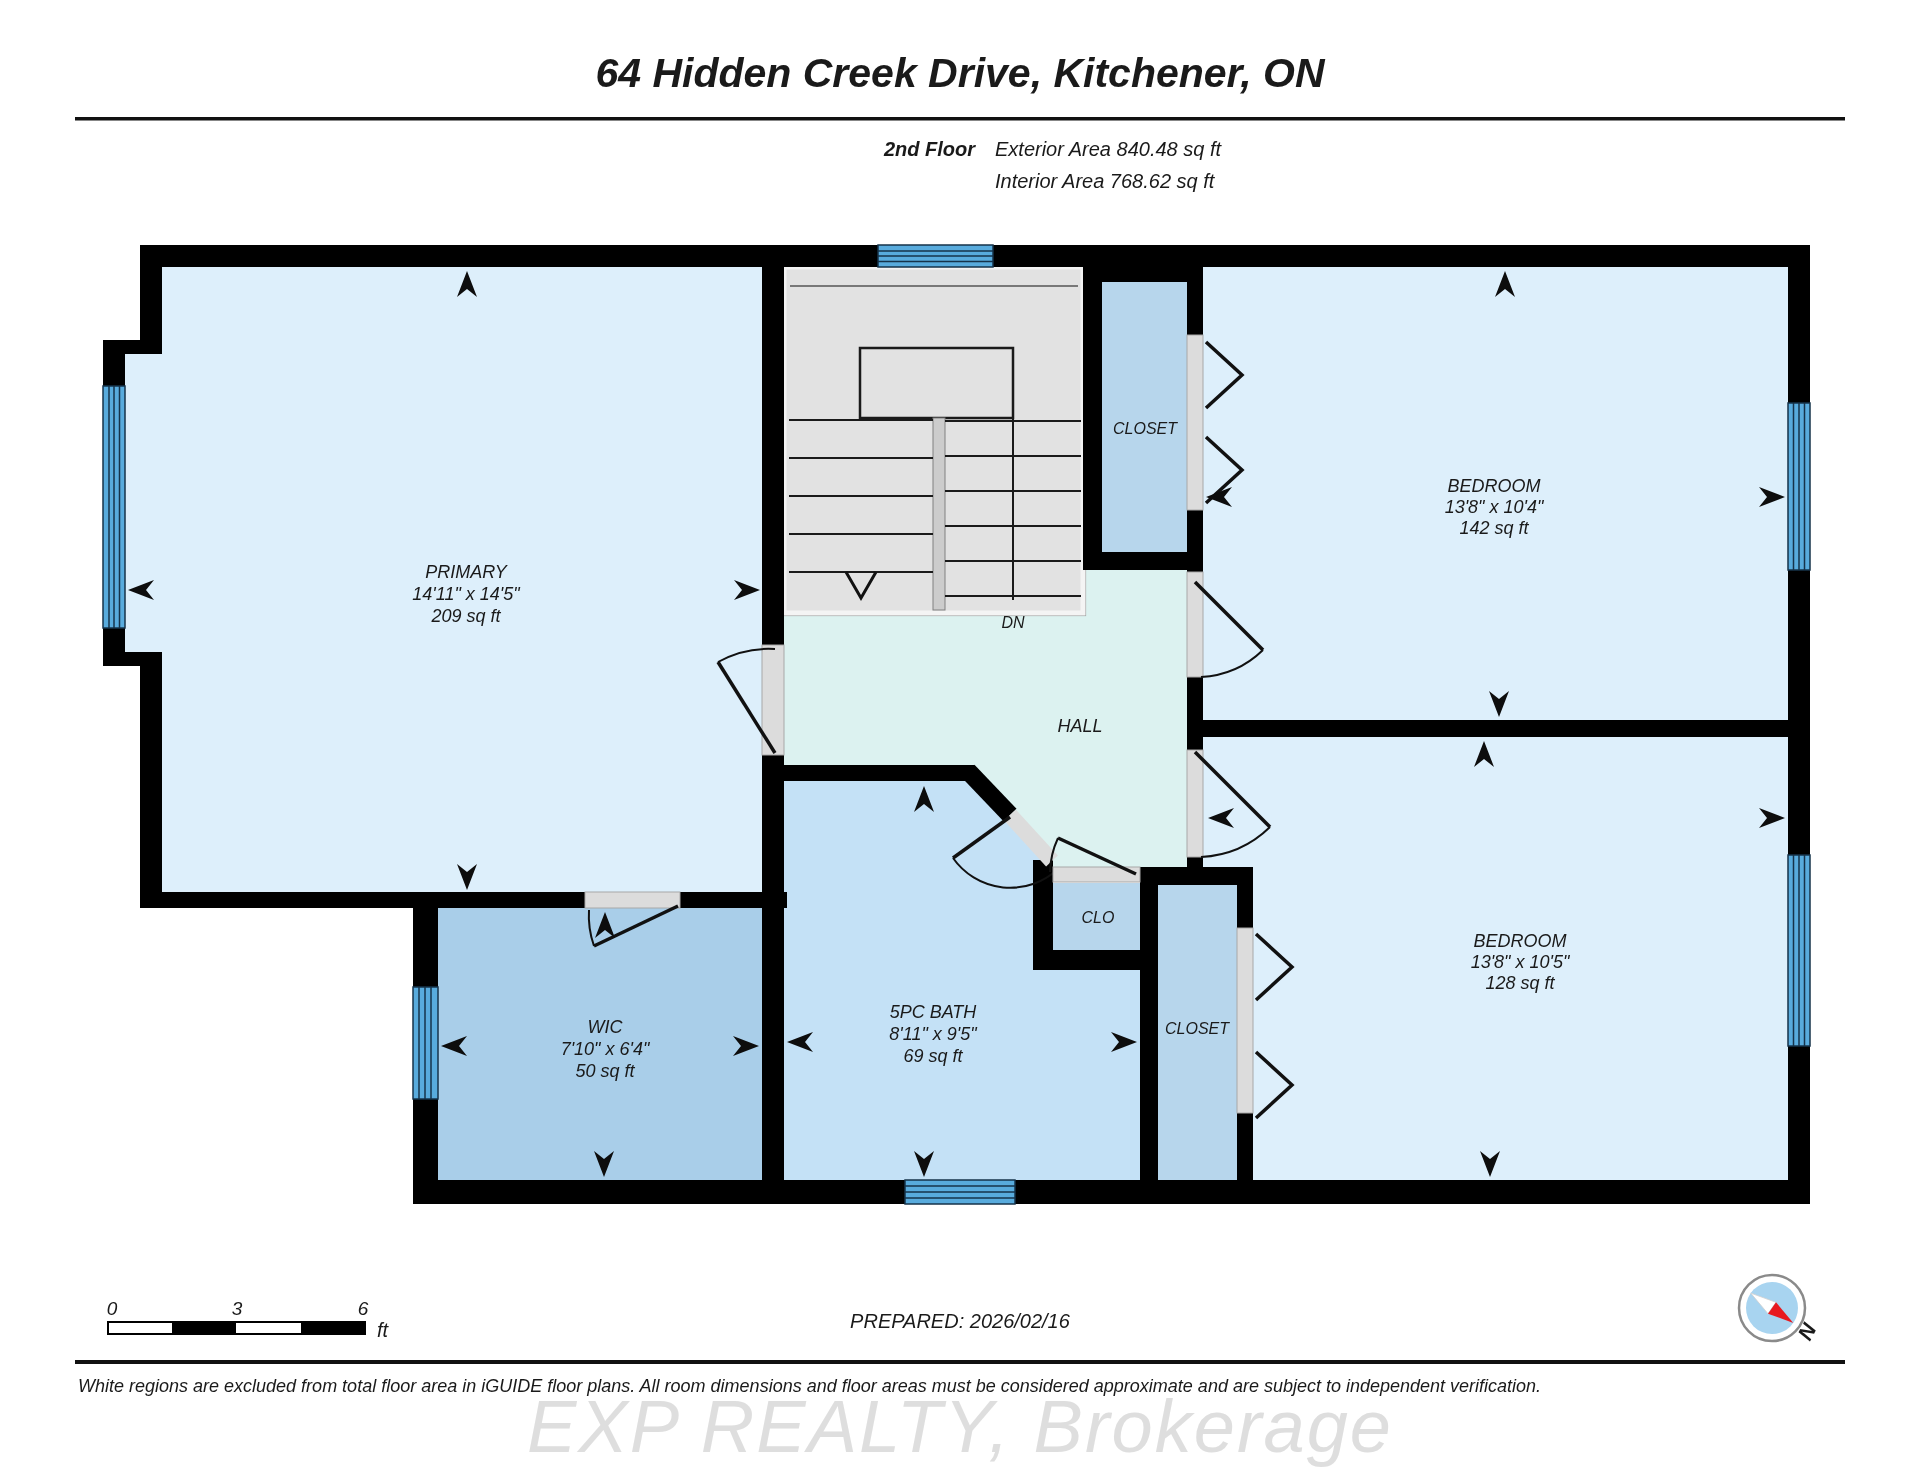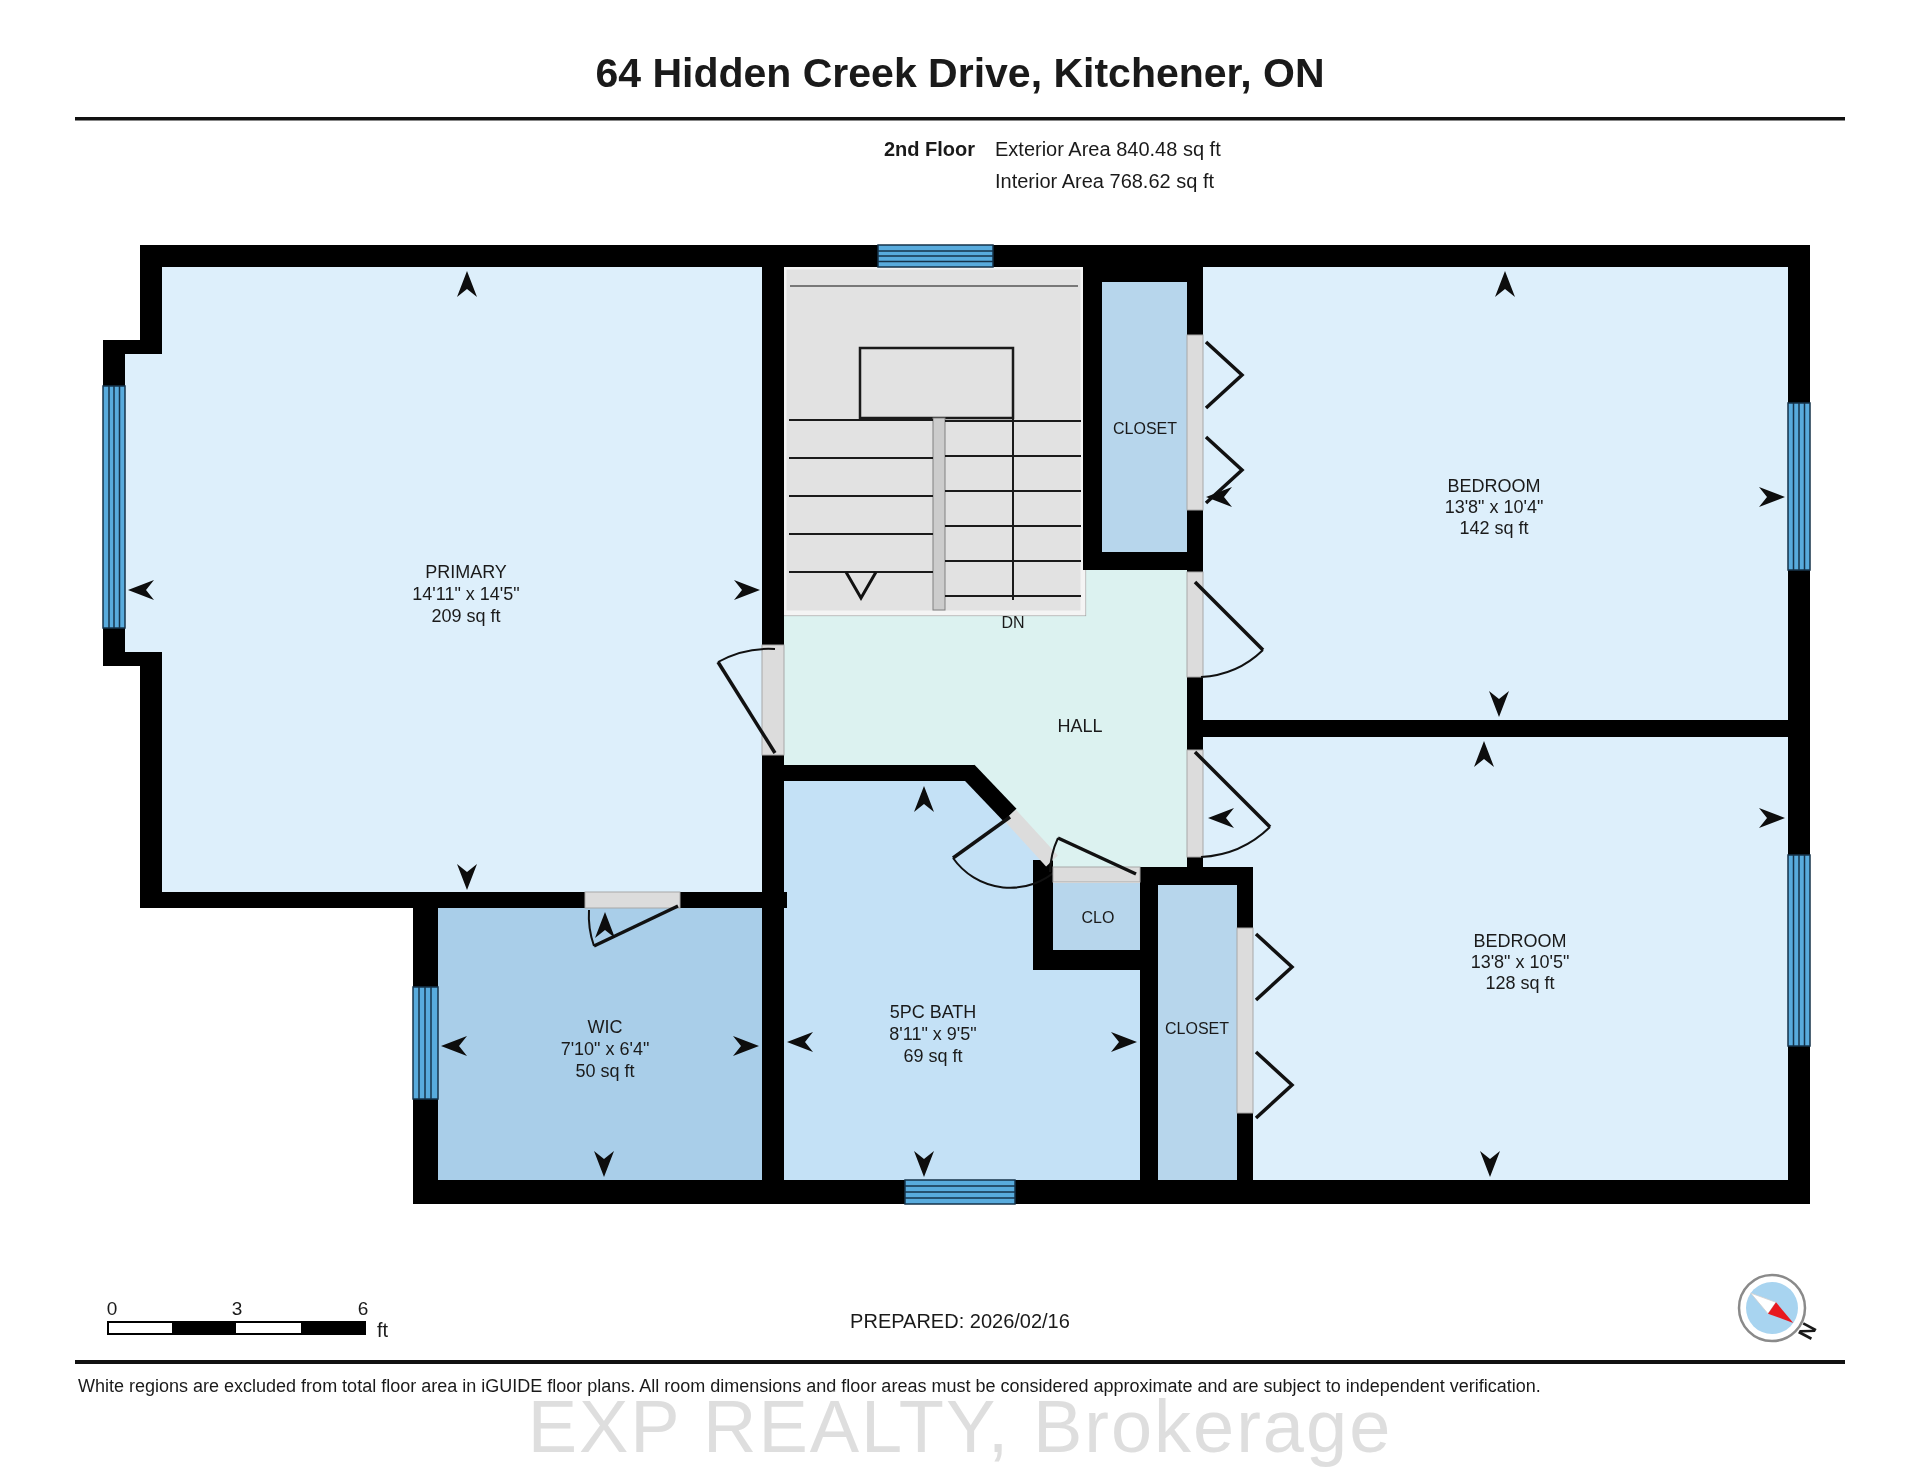--- a/index.html
+++ b/index.html
@@ -1,16 +1,16 @@
 <!DOCTYPE html>
 <html><head>
 <meta charset="utf-8">
 <style>
   html,body{margin:0;padding:0;background:#ffffff;}
-  .page{width:1920px;height:1484px;position:relative;background:#fff;overflow:hidden;}
+  .page{width:1920px;height:1484px;position:relative;background:#fff;overflow:hidden;font-style:italic;}
   svg{display:block;}
   text{font-family:"Liberation Sans", sans-serif;fill:#1a1a1a;}
   .wall{fill:#000000;}
   .title{font-size:41px;font-weight:bold;text-anchor:middle;}
   .hdr{font-size:20px;}
   .hdr-b{font-size:20px;font-weight:bold;text-anchor:end;}
   .room-label{font-size:18px;text-anchor:middle;}
   .small-label{font-size:16px;text-anchor:middle;}
   .tread{stroke:#1a1a1a;stroke-width:2;fill:none;}
   .leaf{stroke:#111111;stroke-width:3.5;}

